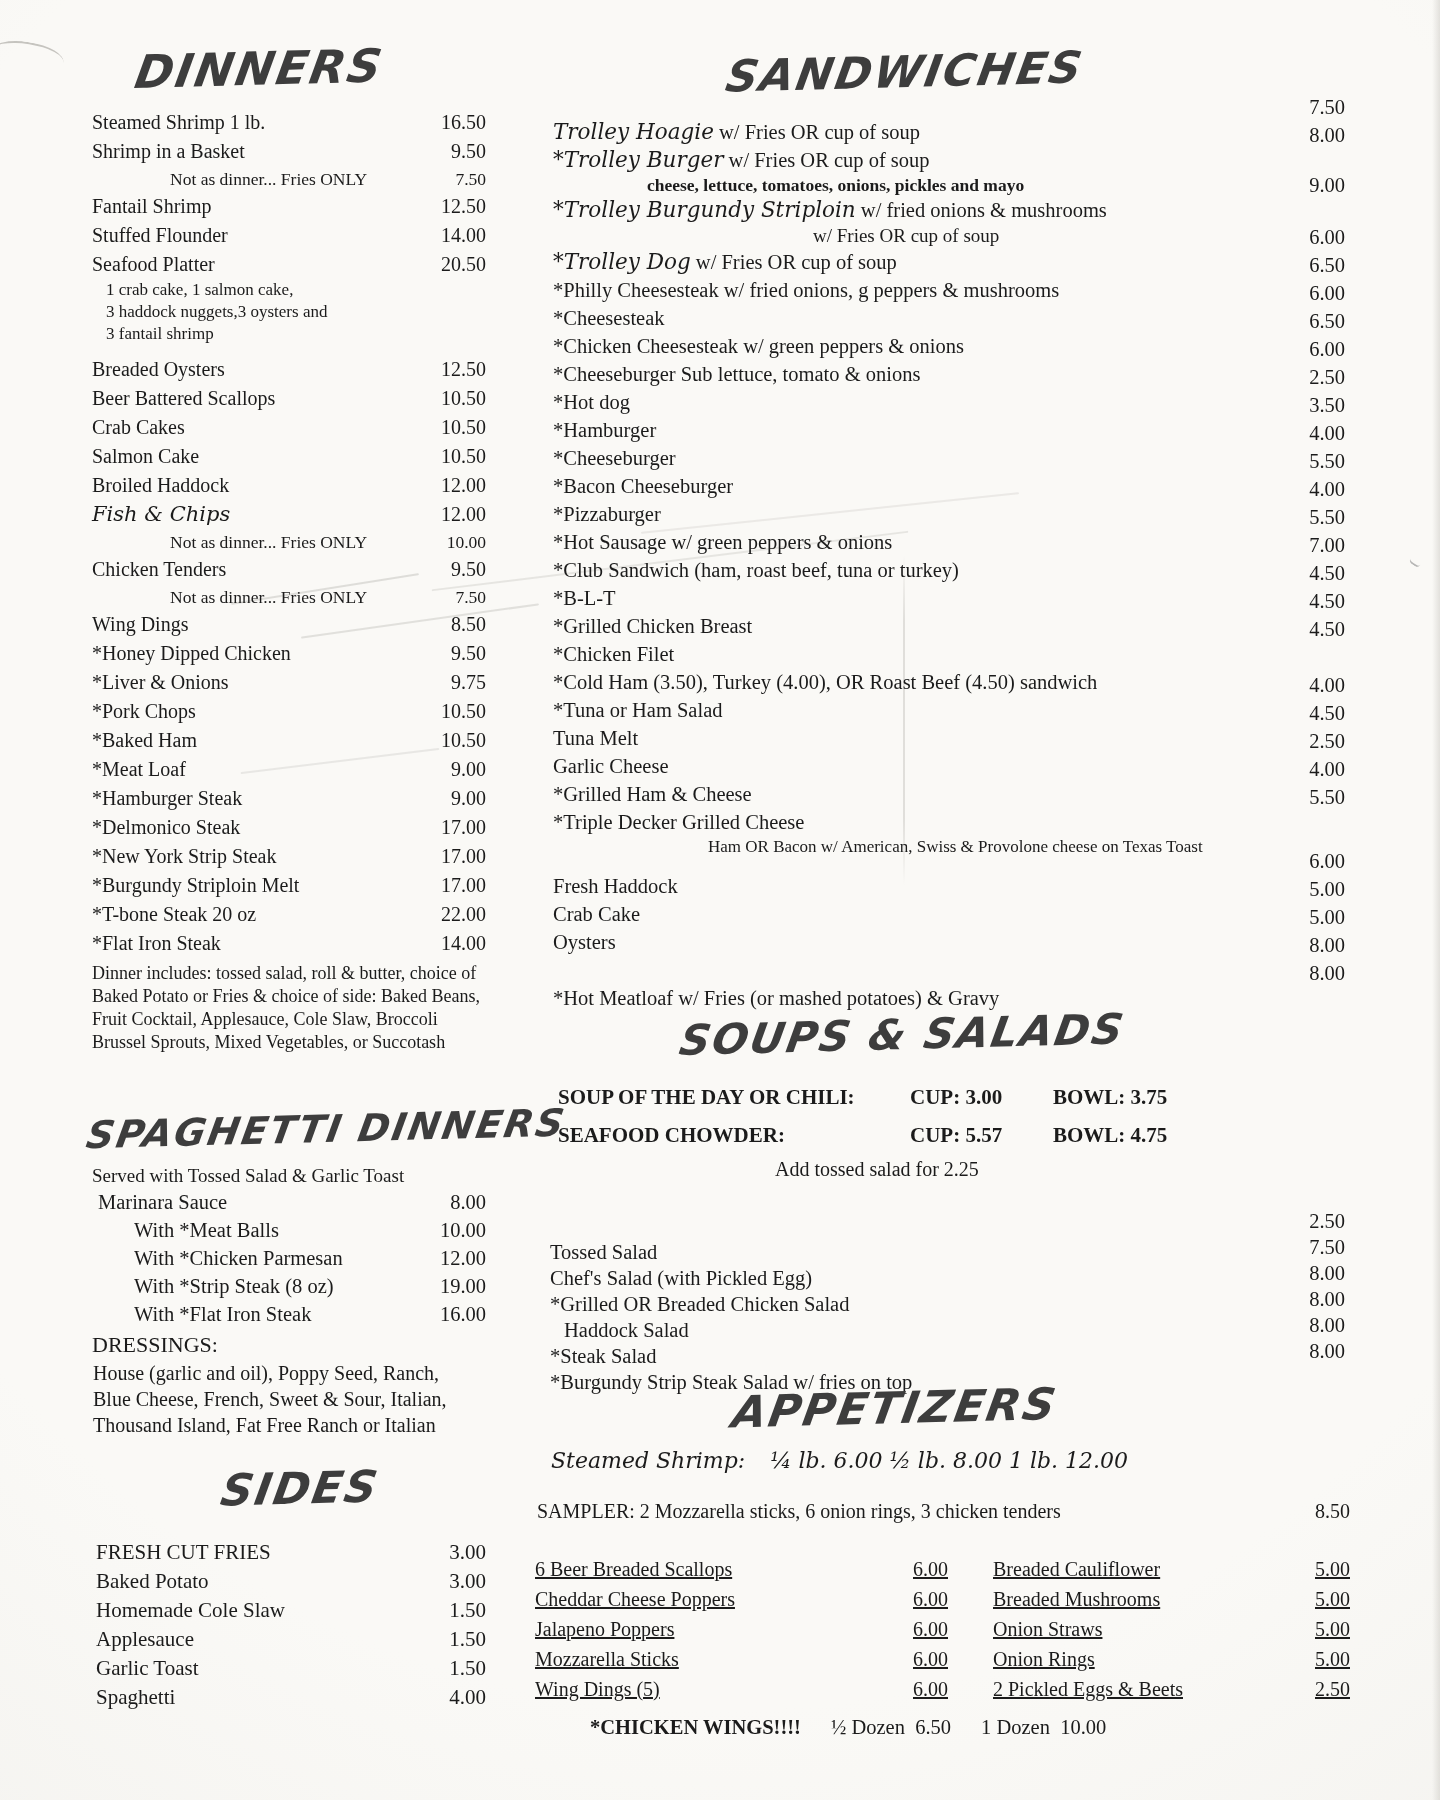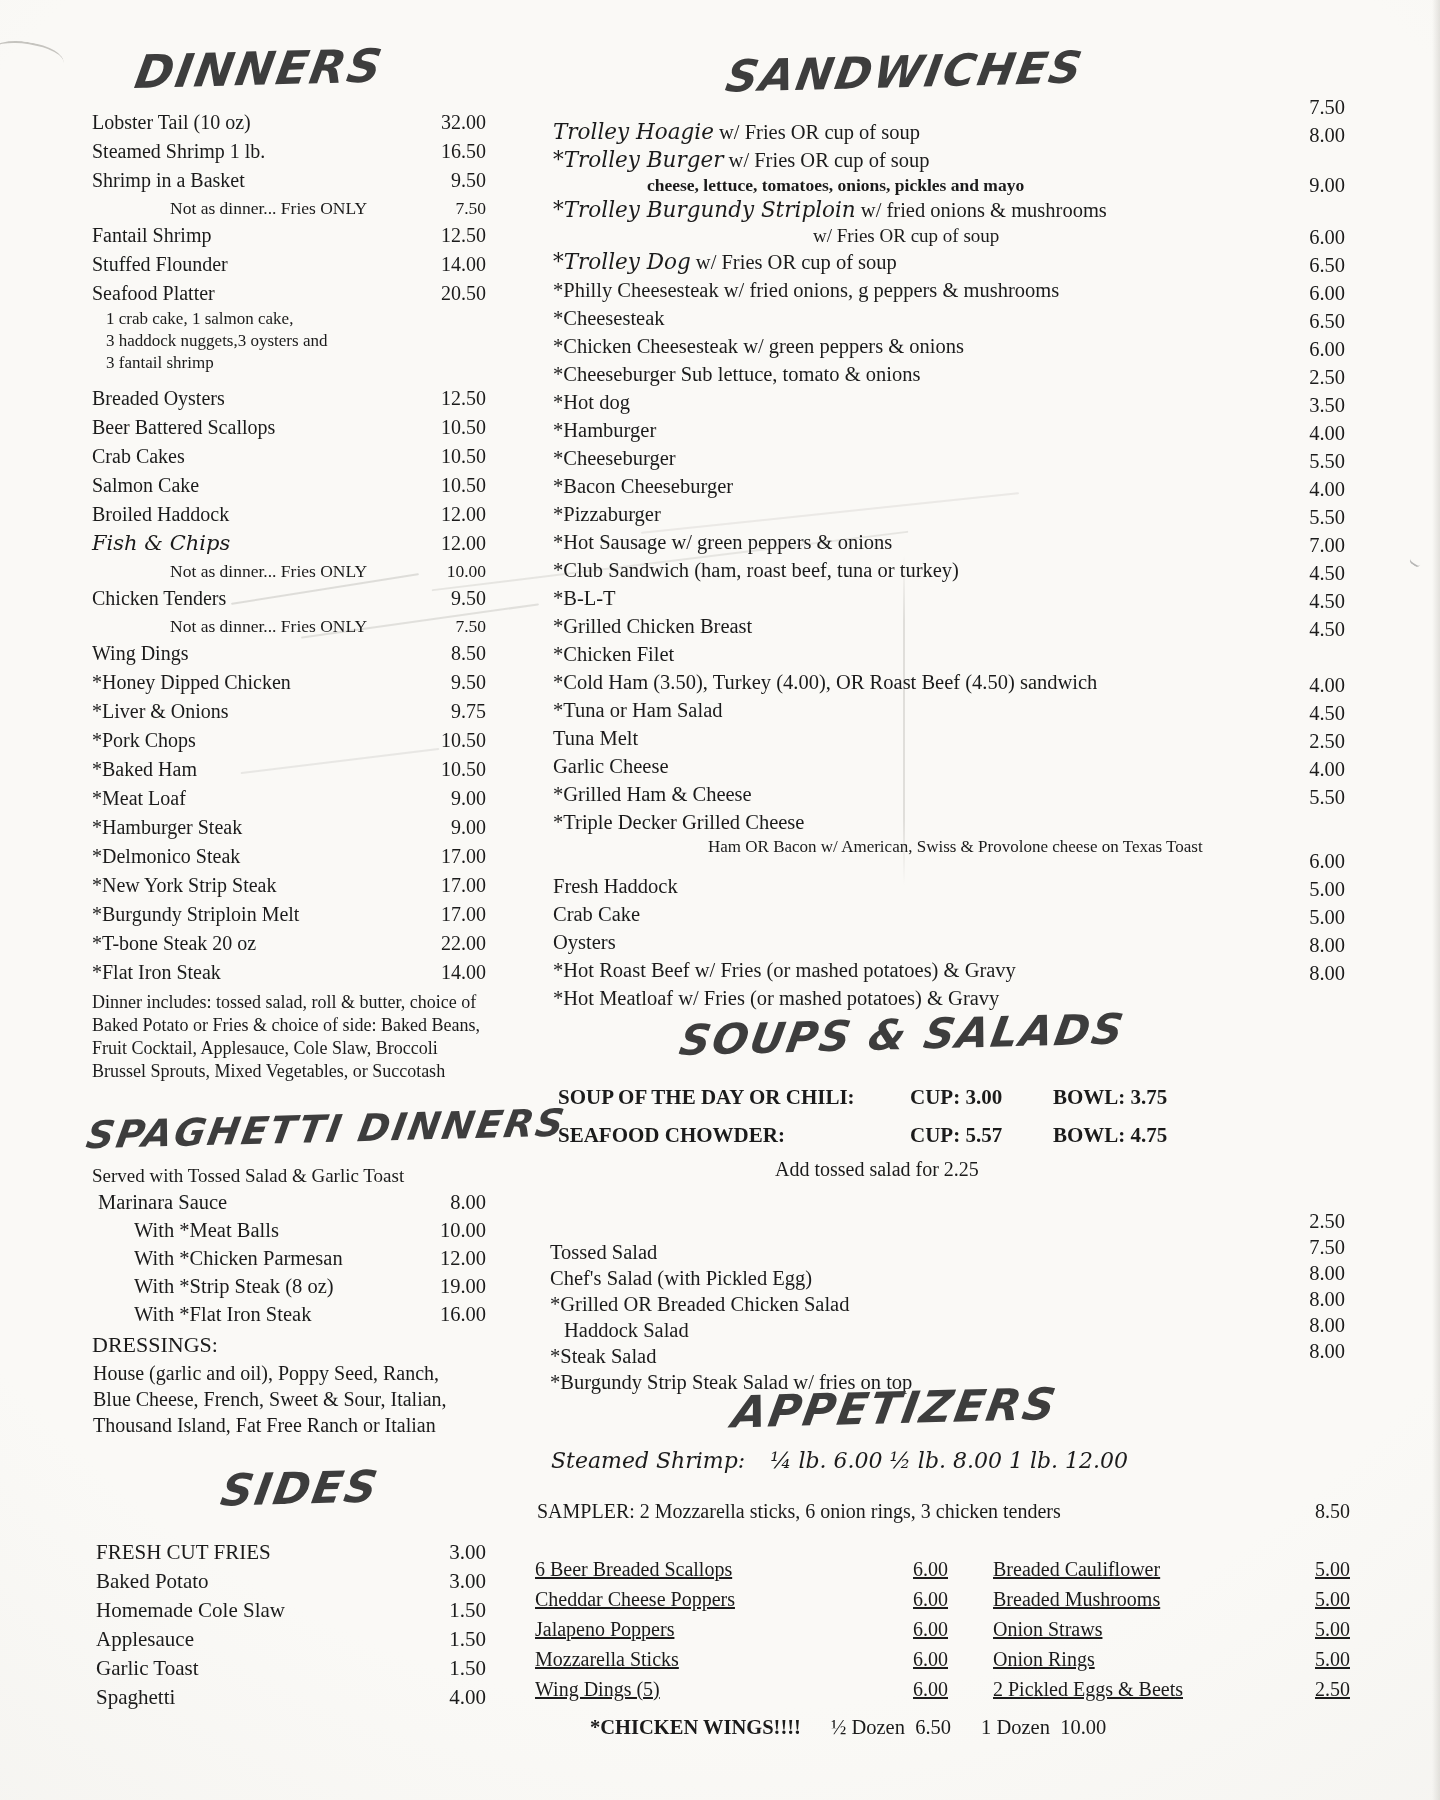--- a/index.html
+++ b/index.html
@@ -117,24 +117,20 @@
   <div class="artifact streak s4"></div>
   <div class="artifact streak s5"></div>
   <div class="artifact crease-v"></div>
   <div class="artifact mark-right"></div>
   <div class="artifact edge-right"></div>
 
   <section class="sec" id="sec-dinners">
     <h2 class="hdr hdr-dinners">DINNERS</h2>
     <div class="rows lrows">
         <div class="row">
-          <span class="nm">Lobster Tail (10 oz)</span>
-          <span class="price">32.00</span>
-        </div>
-        <div class="row">
           <span class="nm">Steamed Shrimp 1 lb.</span>
           <span class="price">16.50</span>
         </div>
         <div class="row">
           <span class="nm">Shrimp in a Basket</span>
           <span class="price">9.50</span>
         </div>
         <div class="row sub">
           <span class="nm">Not as dinner... Fries ONLY</span>
           <span class="price">7.50</span>
@@ -433,21 +429,20 @@
         </div>
         <div class="row">
           <span class="nm">Crab Cake</span>
           <span class="price">5.00</span>
         </div>
         <div class="row">
           <span class="nm">Oysters</span>
           <span class="price">5.00</span>
         </div>
         <div class="row">
-          <span class="nm">*Hot Roast Beef w/ Fries (or mashed potatoes) &amp; Gravy</span>
           <span class="price">8.00</span>
         </div>
         <div class="row">
           <span class="nm">*Hot Meatloaf w/ Fries (or mashed potatoes) &amp; Gravy</span>
           <span class="price">8.00</span>
         </div>
       </div>
   </section>
 
   <section class="sec" id="sec-soups">

